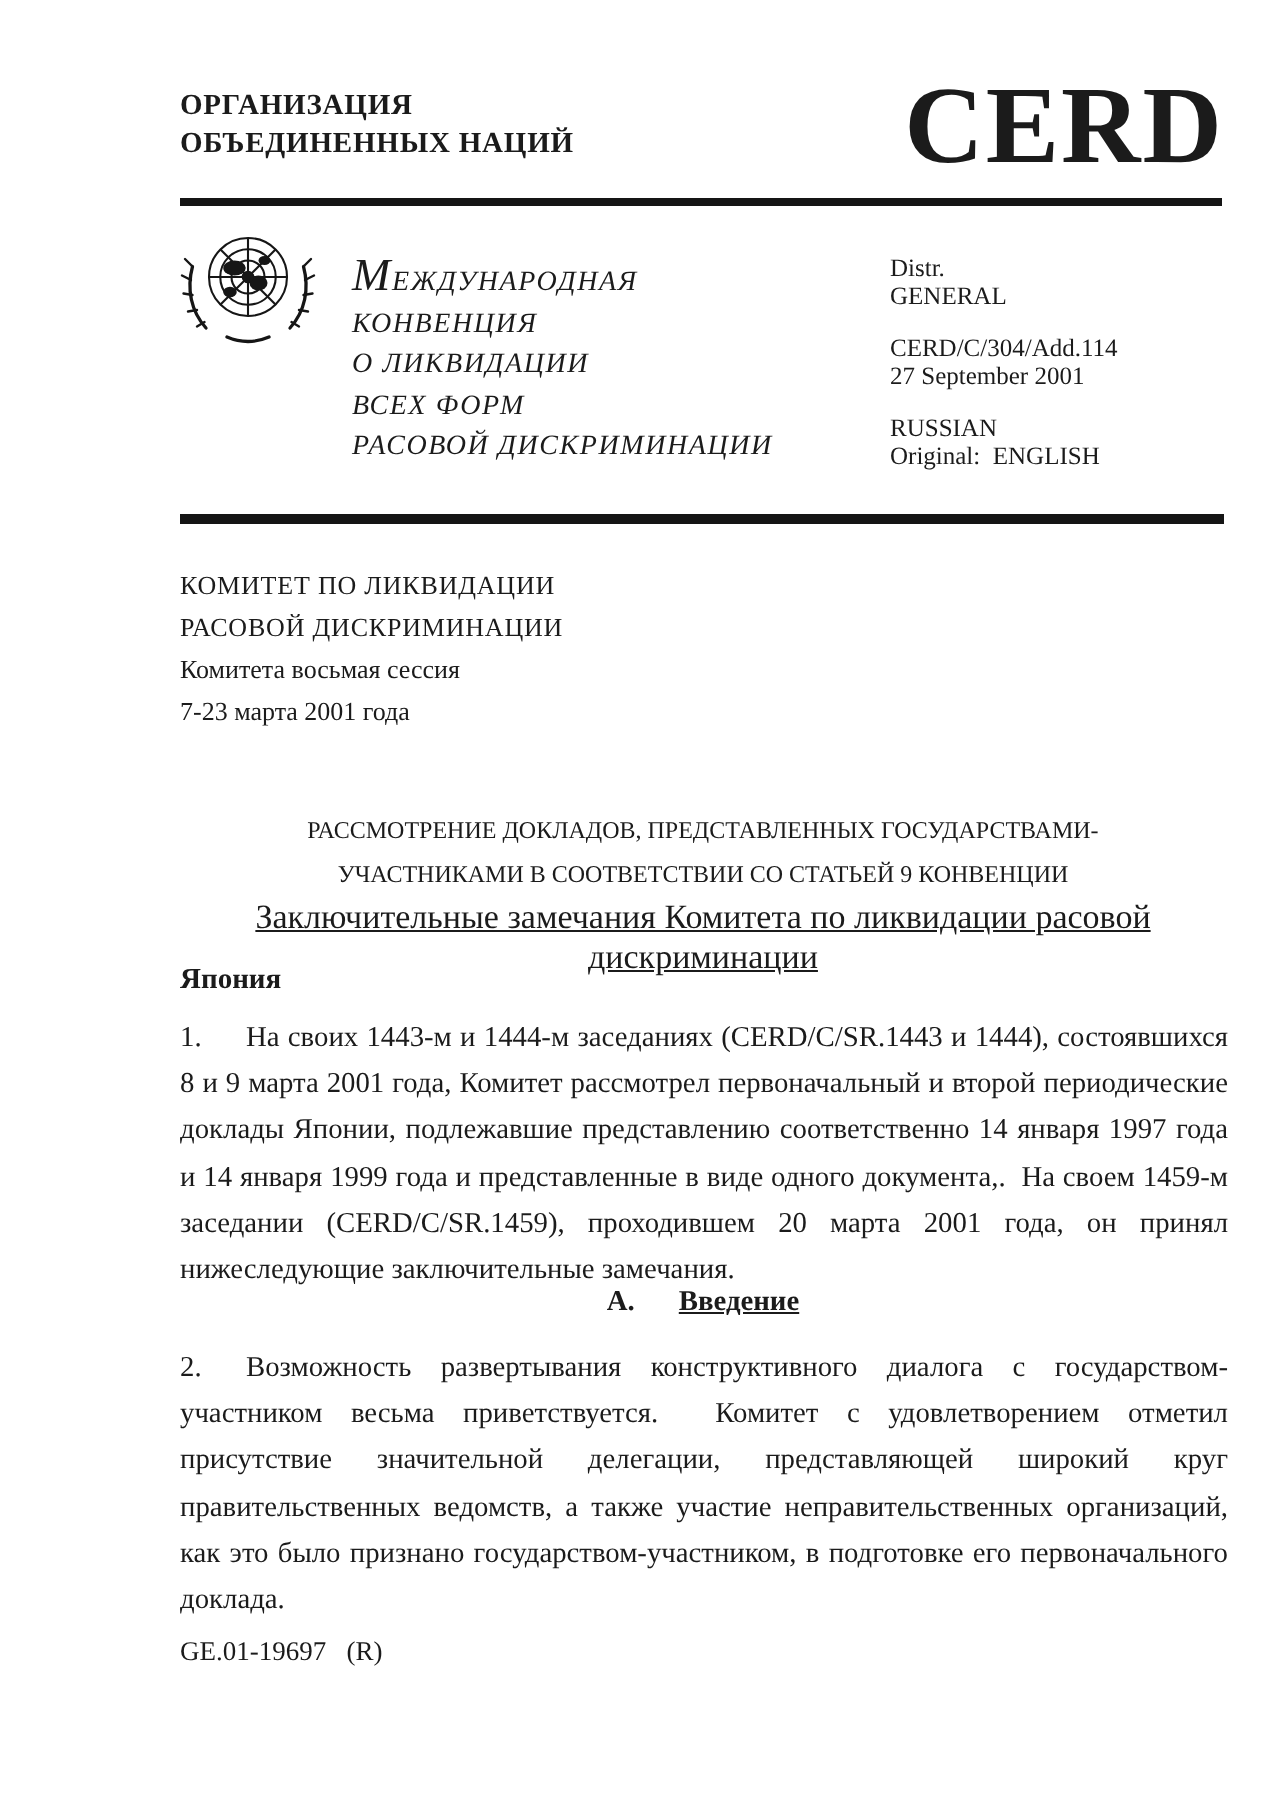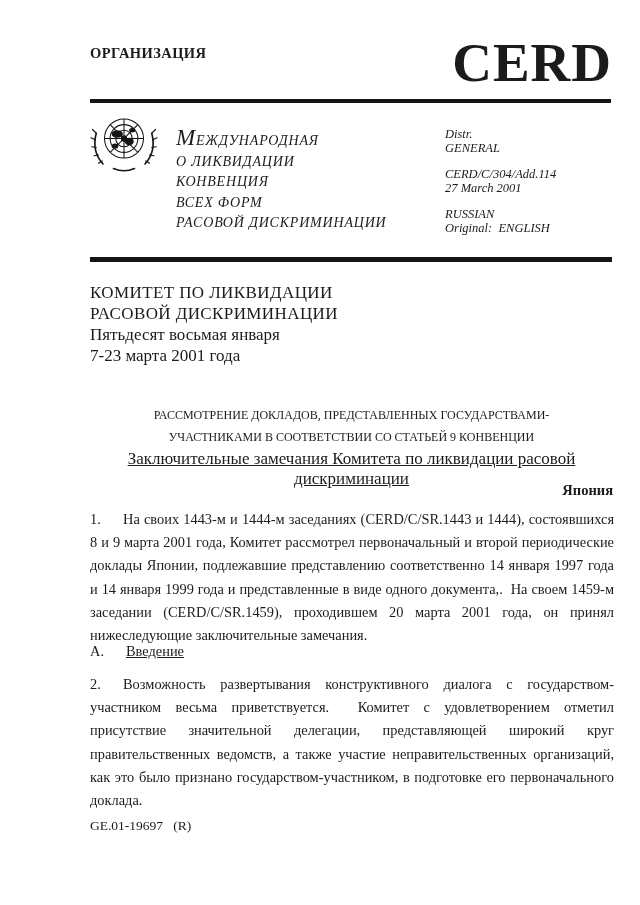--- a/index.html
+++ b/index.html
@@ -45,87 +45,88 @@
     letter-spacing: 0.8px;
   }
   .convention .lead {
     font-size: 23px;
     line-height: 20.5px;
   }
   .dist-block {
     left: 445px; top: 128px;
     font-size: 12.5px;
     line-height: 13.5px;
-    font-style: italic;
   }
   .dist-group { margin-bottom: 13px; }
   .pre { white-space: pre; }
 
   
   .committee-block {
     left: 90px; top: 282px;
-    font-size: 17px;
+    font-size: 13px;
     line-height: 21px;
   }
   .committee-block .caps { letter-spacing: 0.4px; }
 
   
   .doc-title {
     left: 90px; top: 388px; width: 523px;
     text-align: center;
     font-size: 12px;
     line-height: 22px;
     margin-top: 16px;
   }
   .doc-subtitle {
     left: 90px; top: 449px; width: 523px;
     text-align: center;
     font-size: 17px;
   }
   .doc-subtitle span { text-decoration: underline; }
   .country-title {
     left: 90px; top: 482px; width: 523px;
-    text-align: right;
+    text-align: left;
     font-weight: bold;
     font-size: 14.5px;
   }
 
   
   .para {
     left: 90px; width: 524px;
     font-size: 14.4px;
     line-height: 23.2px;
     text-align: justify;
   }
   .para-1 { top: 508px; }
   .para-2 { top: 673px; }
   .pnum { display: inline-block; width: 33px; }
   .ptext { white-space: pre-wrap; }
 
   .section-heading {
     left: 90px; top: 643px; width: 523px;
-    text-align: left;
+    text-align: center;
     font-size: 14.4px;
+    font-weight: bold;
   }
   .section-heading .letter { margin-right: 22px; }
   .section-heading .label { text-decoration: underline; }
 
   .footer-ref {
     left: 90px; top: 818px;
     font-size: 13.5px;
     white-space: pre;
   }
 </style>
 </head>
 <body>
 
 <div class="page">
 
   <div class="abs org-block">
     <div>ОРГАНИЗАЦИЯ</div>
+    <div>ОБЪЕДИНЕННЫХ НАЦИЙ</div>
   </div>
   <div class="abs cerd-symbol">CERD</div>
   <div class="abs rule rule-1"></div>
 
   <div class="abs emblem">
     <svg width="76" height="66" viewBox="0 0 100 88" aria-hidden="true">
       <g stroke="#161616" fill="none" stroke-width="1.4">
         <circle cx="50" cy="34" r="26"></circle>
         <circle cx="50" cy="34" r="18.5"></circle>
         <circle cx="50" cy="34" r="11"></circle>
@@ -157,47 +158,47 @@
         <line x1="88" y1="36" x2="94" y2="33"></line>
         <line x1="87" y1="46" x2="93" y2="45"></line>
         <line x1="84" y1="56" x2="90" y2="57"></line>
         <line x1="79" y1="64" x2="84" y2="67"></line>
       </g>
     </svg>
   </div>
 
   <div class="abs convention">
     <div><span class="lead">М</span><span>ЕЖДУНАРОДНАЯ</span></div>
+    <div>КОНВЕНЦИЯ</div>
     <div>О ЛИКВИДАЦИИ</div>
-    <div>КОНВЕНЦИЯ</div>
     <div>ВСЕХ ФОРМ</div>
     <div>РАСОВОЙ ДИСКРИМИНАЦИИ</div>
   </div>
 
   <div class="abs dist-block">
     <div class="dist-group">
       <div>Distr.</div>
       <div>GENERAL</div>
     </div>
     <div class="dist-group">
       <div>CERD/C/304/Add.114</div>
-      <div>27 March 2001</div>
+      <div>27 September 2001</div>
     </div>
     <div class="dist-group">
       <div>RUSSIAN</div>
       <div class="pre">Original:  ENGLISH</div>
     </div>
   </div>
 
   <div class="abs rule rule-2"></div>
 
   <div class="abs committee-block">
     <div class="caps">КОМИТЕТ ПО ЛИКВИДАЦИИ</div>
     <div class="caps">РАСОВОЙ ДИСКРИМИНАЦИИ</div>
-    <div>Пятьдесят восьмая января</div>
+    <div>Комитета восьмая сессия</div>
     <div>7-23 марта 2001 года</div>
   </div>
 
   <div class="abs doc-title">
     <div>РАССМОТРЕНИЕ ДОКЛАДОВ, ПРЕДСТАВЛЕННЫХ ГОСУДАРСТВАМИ-</div>
     <div>УЧАСТНИКАМИ В СООТВЕТСТВИИ СО СТАТЬЕЙ 9 КОНВЕНЦИИ</div>
   </div>
   <div class="abs doc-subtitle">
     <span>Заключительные замечания Комитета по ликвидации расовой дискриминации</span>
   </div>

